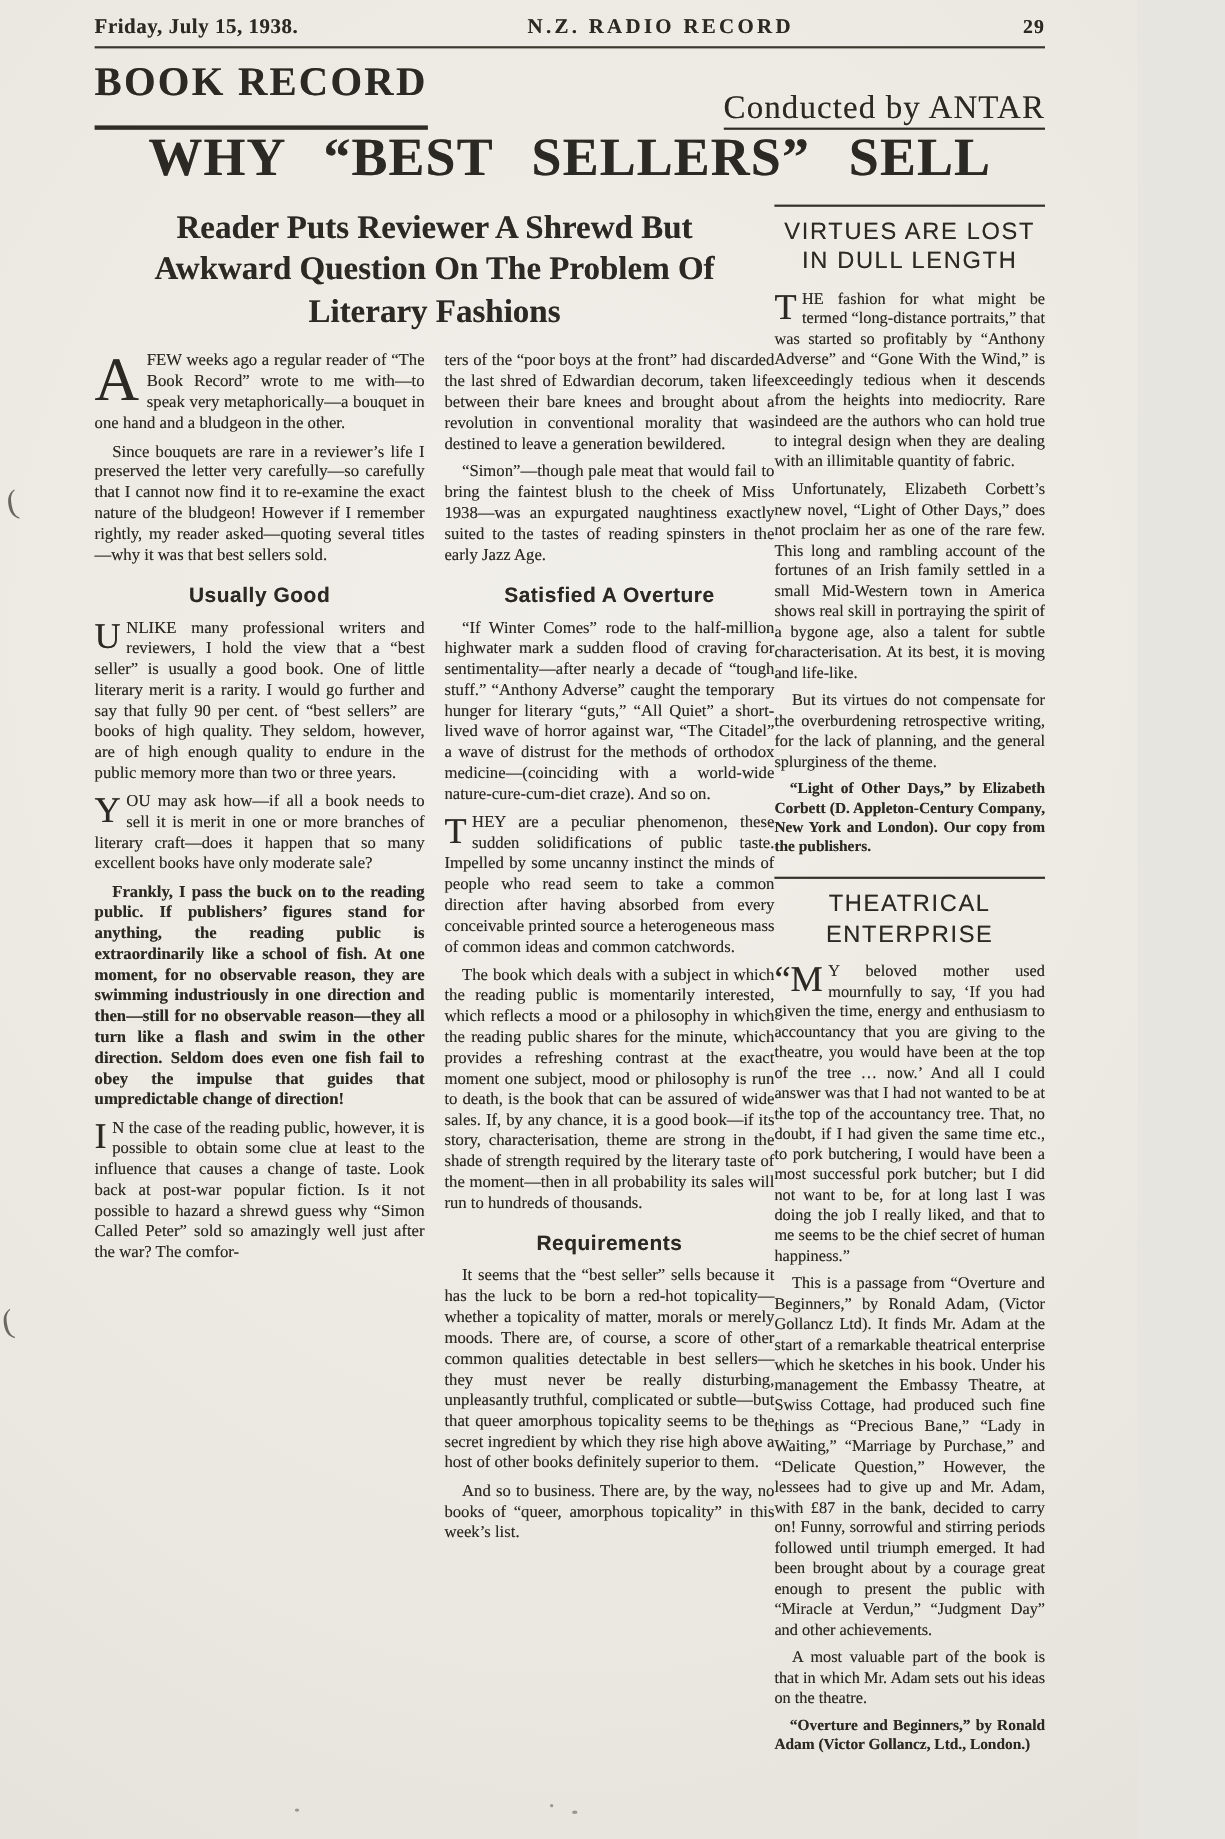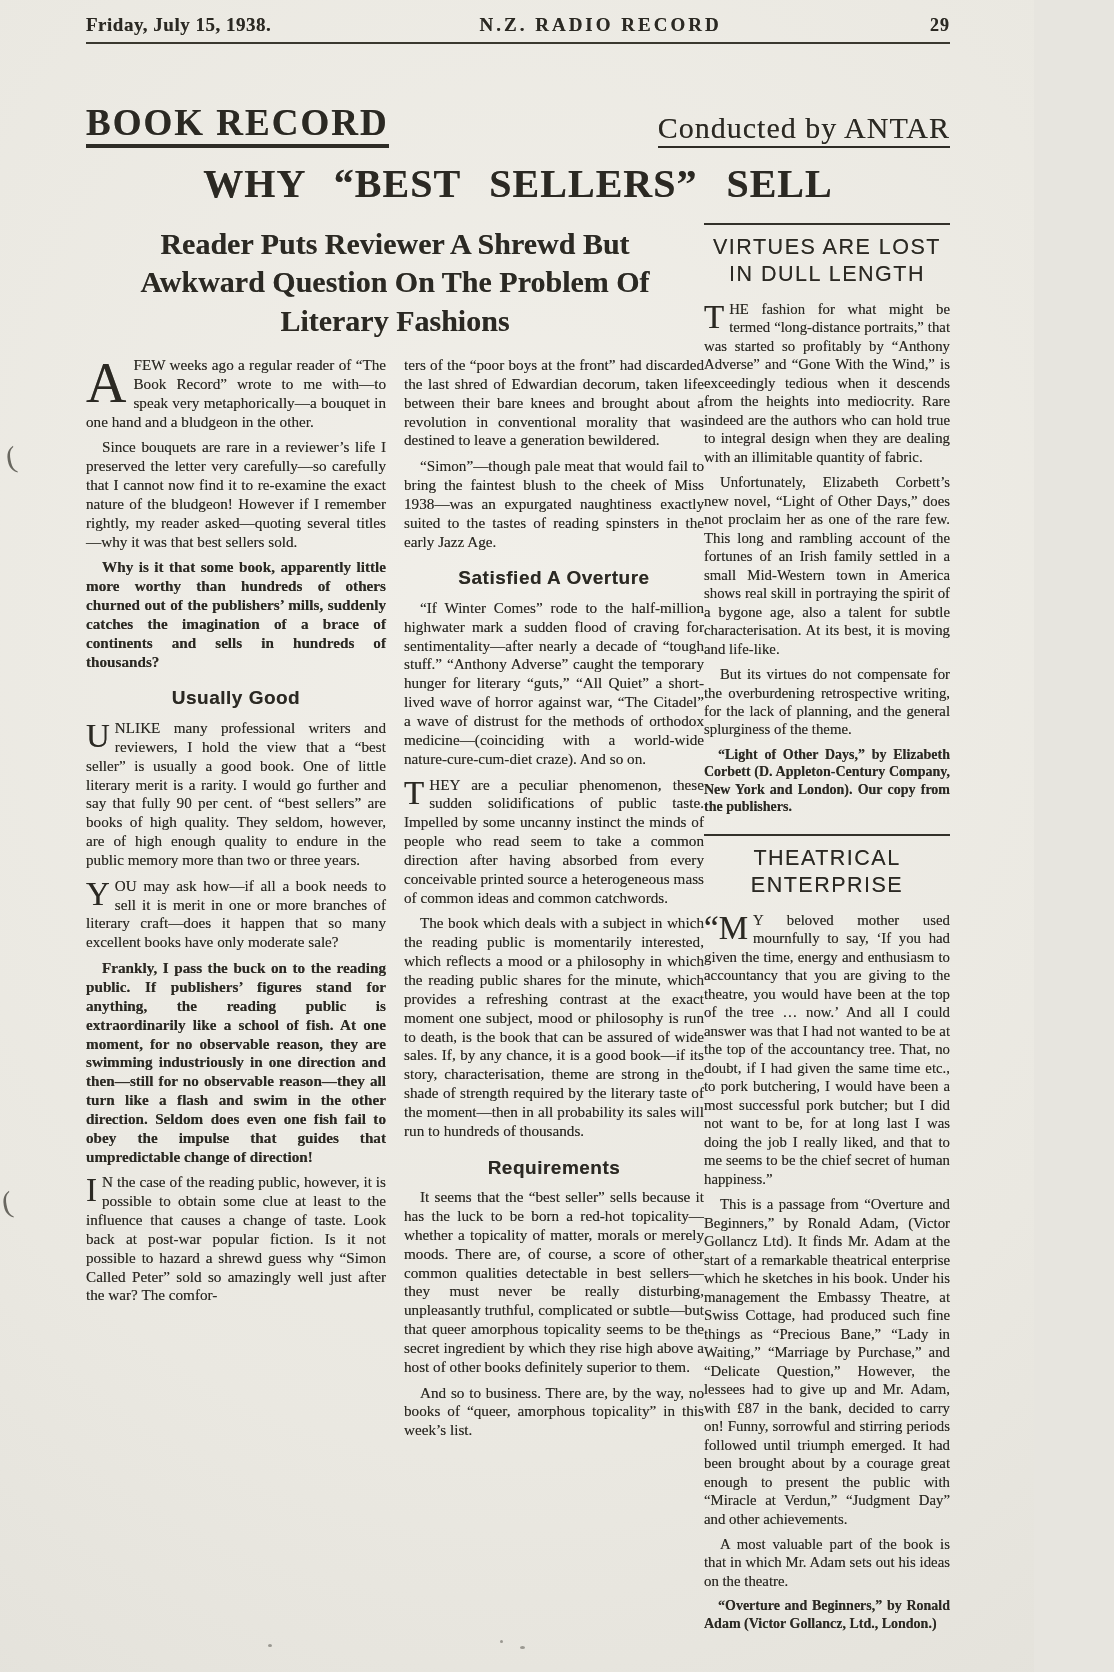--- a/index.html
+++ b/index.html
@@ -17,26 +17,26 @@
   }
   
   .masthead { display:flex; justify-content:space-between; align-items:baseline;
     font-weight:bold; font-size:19px; letter-spacing:0.5px; padding-top:2px; }
   .m-title { letter-spacing:3px; }
   .m-page { font-weight:bold; font-size:18px; letter-spacing:1px; }
   .masthead-rule { border-top:2px solid #3a382f; margin-top:6px; }
   
   .section-row { display:flex; justify-content:space-between; align-items:flex-end; margin-top:12px; }
   .section-title { font-size:37px; letter-spacing:2px; font-weight:bold; line-height:1;
-    border-bottom:4px solid #2e2c26; padding-bottom:3px;margin-top:48px; }
+    border-bottom:4px solid #2e2c26; padding-bottom:21px; }
   .byline { font-size:30px; line-height:1.05; letter-spacing:1px;
     border-bottom:2px solid #2e2c26; padding-bottom:3px; }
   
-  .headline { font-size:40px; font-weight:bold; text-align:center; line-height:1.02;
-    letter-spacing:1px; word-spacing:0.45em; margin-top:16px; white-space:nowrap; }
+  .headline { font-size:49px; font-weight:bold; text-align:center; line-height:1.02;
+    letter-spacing:1px; word-spacing:0.45em; white-space:nowrap; }
   
   .content { display:flex; margin-top:16px; }
   .left-two { width:618px; }
   .subhead { font-size:30px; font-weight:bold; text-align:center; line-height:1.28; margin:4px 24px 16px; }
   .two-cols { display:flex; gap:18px; }
   .col { width:300px; font-size:15.2px; line-height:1.24; text-align:justify; }
   .rcol { width:300px; font-size:14.8px; line-height:1.25; text-align:justify; }
   .para { margin:0 0 7px; }
   .indent { text-indent:16px; }
   .bold { font-weight:bold; }
@@ -83,21 +83,20 @@
 
     <div class="left-two">
       <h2 class="subhead">Reader Puts Reviewer A Shrewd But Awkward Question On The Problem Of Literary Fashions</h2>
 
       <div class="two-cols">
         <div class="col">
           <p class="para">
             <span class="dc3">A</span><span>FEW weeks ago a regular reader of “The Book Record” wrote to me with—to speak very metaphorically—a bouquet in one hand and a bludgeon in the other.</span>
           </p>
           <p class="para indent">Since bouquets are rare in a reviewer’s life I preserved the letter very carefully—so carefully that I cannot now find it to re-examine the exact nature of the bludgeon! However if I remember rightly, my reader asked—quoting several titles—why it was that best sellers sold.</p>
-          <p class="para indent bold">Why is it that some book, apparently little more worthy than hundreds of others churned out of the publishers’ mills, suddenly catches the imagination of a brace of continents and sells in hundreds of thousands?</p>
           <h3 class="crosshead">Usually Good</h3>
           <p class="para">
             <span class="dc2">U</span><span>NLIKE many professional writers and reviewers, I hold the view that a “best seller” is usually a good book. One of little literary merit is a rarity. I would go further and say that fully 90 per cent. of “best sellers” are books of high quality. They seldom, however, are of high enough quality to endure in the public memory more than two or three years.</span>
           </p>
           <p class="para">
             <span class="dc2">Y</span><span>OU may ask how—if all a book needs to sell it is merit in one or more branches of literary craft—does it happen that so many excellent books have only moderate sale?</span>
           </p>
           <p class="para indent bold">Frankly, I pass the buck on to the reading public. If publishers’ figures stand for anything, the reading public is extraordinarily like a school of fish. At one moment, for no observable reason, they are swimming industriously in one direction and then—still for no observable reason—they all turn like a flash and swim in the other direction. Seldom does even one fish fail to obey the impulse that guides that umpredictable change of direction!</p>
           <p class="para">
             <span class="dc2">I</span><span>N the case of the reading public, however, it is possible to obtain some clue at least to the influence that causes a change of taste. Look back at post-war popular fiction. Is it not possible to hazard a shrewd guess why “Simon Called Peter” sold so amazingly well just after the war? The comfor-</span>

